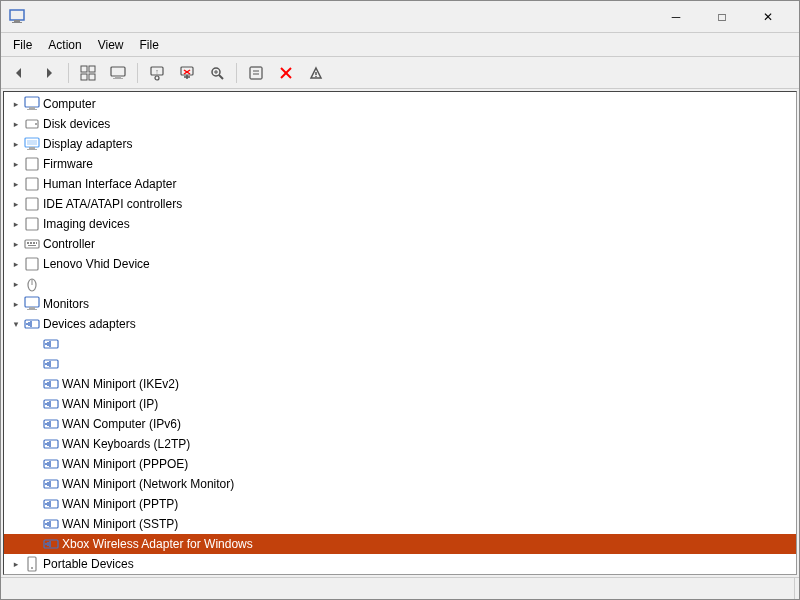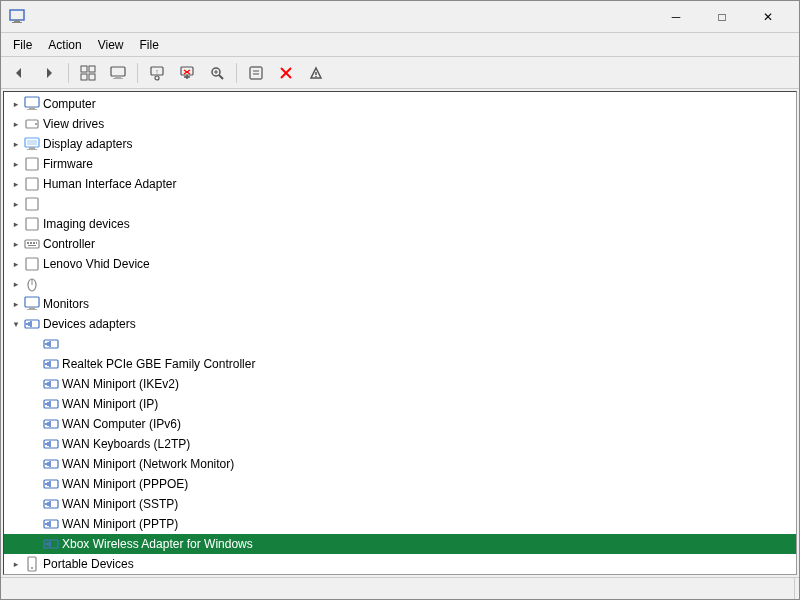--- a/index.html
+++ b/index.html
@@ -128,21 +128,21 @@
     .tree-view::-webkit-scrollbar-thumb { background: #c0c0c0; border: 3px solid #f0f0f0; }
 
     .tree-item {
       display: flex;
       align-items: center;
       height: 20px;
       padding-right: 4px;
       cursor: default;
       white-space: nowrap;
     }
-    .tree-item.selected { background: #15803d; color: #fff; }
+    .tree-item.selected { background: #c2410c; color: #fff; }
 
     .tree-item .indent { display: inline-block; }
     .tree-item .expander {
       width: 16px;
       height: 16px;
       display: inline-flex;
       align-items: center;
       justify-content: center;
       font-size: 9px;
       color: #555;
@@ -303,21 +303,21 @@
   </div>
         <div class="tree-item">
     <span class="indent" style="width:4px"></span>
     <span class="expander" style="color:#555">▸</span>
     <span class="item-icon">
             <svg width="16" height="16" viewBox="0 0 16 16">
               <rect x="2" y="4" width="12" height="8" rx="1" fill="none" stroke="#888" stroke-width="1.2"></rect>
               <circle cx="12" cy="8" r="1" fill="#888"></circle>
             </svg>
           </span>
-    <span class="item-label">View drives</span>
+    <span class="item-label">Disk devices</span>
   </div>
         <div class="tree-item">
     <span class="indent" style="width:4px"></span>
     <span class="expander" style="color:#555">▸</span>
     <span class="item-icon">
             <svg width="16" height="16" viewBox="0 0 16 16">
               <rect x="1" y="2" width="14" height="9" rx="1" fill="none" stroke="#5ba3f5" stroke-width="1.2"></rect>
               <rect x="5" y="11" width="6" height="2" fill="#aaa"></rect>
               <rect x="3" y="13" width="10" height="1" fill="#aaa"></rect>
               <rect x="3" y="4" width="10" height="5" fill="#5ba3f5" opacity="0.3"></rect>
@@ -346,20 +346,21 @@
     <span class="item-label">Human Interface Adapter</span>
   </div>
         <div class="tree-item">
     <span class="indent" style="width:4px"></span>
     <span class="expander" style="color:#555">▸</span>
     <span class="item-icon">
             <svg width="16" height="16" viewBox="0 0 16 16">
               <rect x="2" y="2" width="12" height="12" rx="1" fill="none" stroke="#888" stroke-width="1.2"></rect>
             </svg>
           </span>
+    <span class="item-label">IDE ATA/ATAPI controllers</span>
   </div>
         <div class="tree-item">
     <span class="indent" style="width:4px"></span>
     <span class="expander" style="color:#555">▸</span>
     <span class="item-icon">
             <svg width="16" height="16" viewBox="0 0 16 16">
               <rect x="2" y="2" width="12" height="12" rx="1" fill="none" stroke="#888" stroke-width="1.2"></rect>
             </svg>
           </span>
     <span class="item-label">Imaging devices</span>
@@ -440,21 +441,20 @@
     <span class="indent" style="width:23px"></span>
     <span class="expander" style="width:16px"></span>
     <span class="item-icon">
             <svg width="16" height="16" viewBox="0 0 16 16">
               <rect x="1" y="4" width="14" height="8" rx="1" fill="none" stroke="#4472c4" stroke-width="1.2"></rect>
               <line x1="3" y1="7" x2="3" y2="9" stroke="#4472c4" stroke-width="1.5"></line>
               <line x1="5" y1="6" x2="5" y2="10" stroke="#4472c4" stroke-width="1.5"></line>
               <line x1="7" y1="5" x2="7" y2="11" stroke="#4472c4" stroke-width="1.5"></line>
             </svg>
           </span>
-    <span class="item-label">Realtek PCIe GBE Family Controller</span>
   </div>
         <div class="tree-item">
     <span class="indent" style="width:23px"></span>
     <span class="expander" style="width:16px"></span>
     <span class="item-icon">
             <svg width="16" height="16" viewBox="0 0 16 16">
               <rect x="1" y="4" width="14" height="8" rx="1" fill="none" stroke="#4472c4" stroke-width="1.2"></rect>
               <line x1="3" y1="7" x2="3" y2="9" stroke="#4472c4" stroke-width="1.5"></line>
               <line x1="5" y1="6" x2="5" y2="10" stroke="#4472c4" stroke-width="1.5"></line>
               <line x1="7" y1="5" x2="7" y2="11" stroke="#4472c4" stroke-width="1.5"></line>
@@ -505,60 +505,60 @@
     <span class="indent" style="width:23px"></span>
     <span class="expander" style="width:16px"></span>
     <span class="item-icon">
             <svg width="16" height="16" viewBox="0 0 16 16">
               <rect x="1" y="4" width="14" height="8" rx="1" fill="none" stroke="#4472c4" stroke-width="1.2"></rect>
               <line x1="3" y1="7" x2="3" y2="9" stroke="#4472c4" stroke-width="1.5"></line>
               <line x1="5" y1="6" x2="5" y2="10" stroke="#4472c4" stroke-width="1.5"></line>
               <line x1="7" y1="5" x2="7" y2="11" stroke="#4472c4" stroke-width="1.5"></line>
             </svg>
           </span>
+    <span class="item-label">WAN Miniport (PPPOE)</span>
+  </div>
+        <div class="tree-item">
+    <span class="indent" style="width:23px"></span>
+    <span class="expander" style="width:16px"></span>
+    <span class="item-icon">
+            <svg width="16" height="16" viewBox="0 0 16 16">
+              <rect x="1" y="4" width="14" height="8" rx="1" fill="none" stroke="#4472c4" stroke-width="1.2"></rect>
+              <line x1="3" y1="7" x2="3" y2="9" stroke="#4472c4" stroke-width="1.5"></line>
+              <line x1="5" y1="6" x2="5" y2="10" stroke="#4472c4" stroke-width="1.5"></line>
+              <line x1="7" y1="5" x2="7" y2="11" stroke="#4472c4" stroke-width="1.5"></line>
+            </svg>
+          </span>
     <span class="item-label">WAN Miniport (Network Monitor)</span>
   </div>
         <div class="tree-item">
     <span class="indent" style="width:23px"></span>
     <span class="expander" style="width:16px"></span>
     <span class="item-icon">
             <svg width="16" height="16" viewBox="0 0 16 16">
               <rect x="1" y="4" width="14" height="8" rx="1" fill="none" stroke="#4472c4" stroke-width="1.2"></rect>
               <line x1="3" y1="7" x2="3" y2="9" stroke="#4472c4" stroke-width="1.5"></line>
               <line x1="5" y1="6" x2="5" y2="10" stroke="#4472c4" stroke-width="1.5"></line>
               <line x1="7" y1="5" x2="7" y2="11" stroke="#4472c4" stroke-width="1.5"></line>
             </svg>
           </span>
-    <span class="item-label">WAN Miniport (PPPOE)</span>
+    <span class="item-label">WAN Miniport (PPTP)</span>
   </div>
         <div class="tree-item">
     <span class="indent" style="width:23px"></span>
     <span class="expander" style="width:16px"></span>
     <span class="item-icon">
             <svg width="16" height="16" viewBox="0 0 16 16">
               <rect x="1" y="4" width="14" height="8" rx="1" fill="none" stroke="#4472c4" stroke-width="1.2"></rect>
               <line x1="3" y1="7" x2="3" y2="9" stroke="#4472c4" stroke-width="1.5"></line>
               <line x1="5" y1="6" x2="5" y2="10" stroke="#4472c4" stroke-width="1.5"></line>
               <line x1="7" y1="5" x2="7" y2="11" stroke="#4472c4" stroke-width="1.5"></line>
             </svg>
           </span>
     <span class="item-label">WAN Miniport (SSTP)</span>
-  </div>
-        <div class="tree-item">
-    <span class="indent" style="width:23px"></span>
-    <span class="expander" style="width:16px"></span>
-    <span class="item-icon">
-            <svg width="16" height="16" viewBox="0 0 16 16">
-              <rect x="1" y="4" width="14" height="8" rx="1" fill="none" stroke="#4472c4" stroke-width="1.2"></rect>
-              <line x1="3" y1="7" x2="3" y2="9" stroke="#4472c4" stroke-width="1.5"></line>
-              <line x1="5" y1="6" x2="5" y2="10" stroke="#4472c4" stroke-width="1.5"></line>
-              <line x1="7" y1="5" x2="7" y2="11" stroke="#4472c4" stroke-width="1.5"></line>
-            </svg>
-          </span>
-    <span class="item-label">WAN Miniport (PPTP)</span>
   </div>
         <div class="tree-item selected">
     <span class="indent" style="width:23px"></span>
     <span class="expander" style="width:16px"></span>
     <span class="item-icon">
             <svg width="16" height="16" viewBox="0 0 16 16">
               <rect x="1" y="4" width="14" height="8" rx="1" fill="none" stroke="#4472c4" stroke-width="1.2"></rect>
               <line x1="3" y1="7" x2="3" y2="9" stroke="#4472c4" stroke-width="1.5"></line>
               <line x1="5" y1="6" x2="5" y2="10" stroke="#4472c4" stroke-width="1.5"></line>
               <line x1="7" y1="5" x2="7" y2="11" stroke="#4472c4" stroke-width="1.5"></line>

